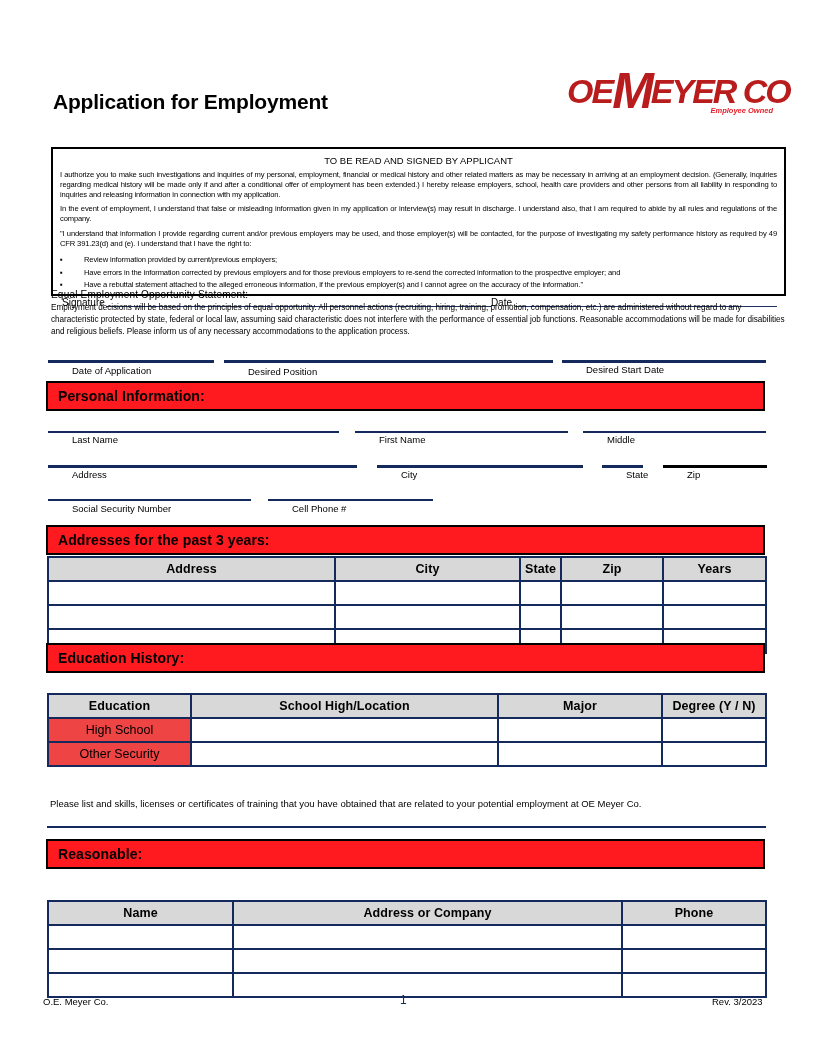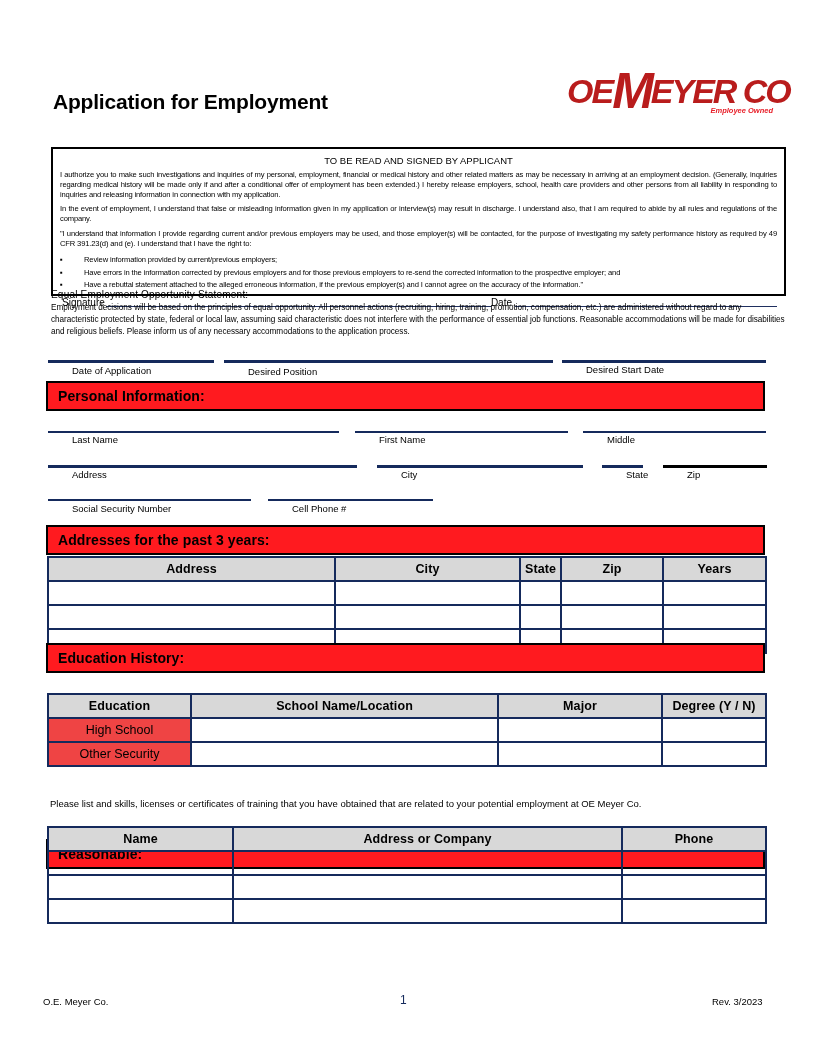--- a/index.html
+++ b/index.html
@@ -193,21 +193,21 @@
 <table class="grid" style="top:693px; width:718px;">
   <colgroup>
       <col style="width:143px">
       <col style="width:307px">
       <col style="width:164px">
       <col style="width:104px">
     </colgroup>
   <tbody>
       <tr>
     <th>Education</th>
-    <th>School Name/Location</th>
+    <th>School High/Location</th>
     <th>Major</th>
     <th>Degree (Y / N)</th>
   </tr>
   <tr>
     <td class="rowhead">High School</td>
     <td></td>
     <td></td>
     <td></td>
   </tr>
   <tr>
@@ -218,21 +218,21 @@
   </tr>
 </tbody>
   </table>
 
 <div class="abs skills-text">Please list and skills, licenses or certificates of training that you have obtained that are related to your potential employment at OE Meyer Co.</div>
 <div class="abs skills-line1"></div>
 
 <div class="banner" style="top:839px;">
   <span>Reasonable:</span>
 </div>
-<table class="grid" style="top:826px; width:718px;">
+<table class="grid" style="top:900px; width:718px;">
   <colgroup>
       <col style="width:185px">
       <col style="width:389px">
       <col style="width:144px">
     </colgroup>
   <tbody>
       <tr>
     <th>Name</th>
     <th>Address or Company</th>
     <th>Phone</th>

